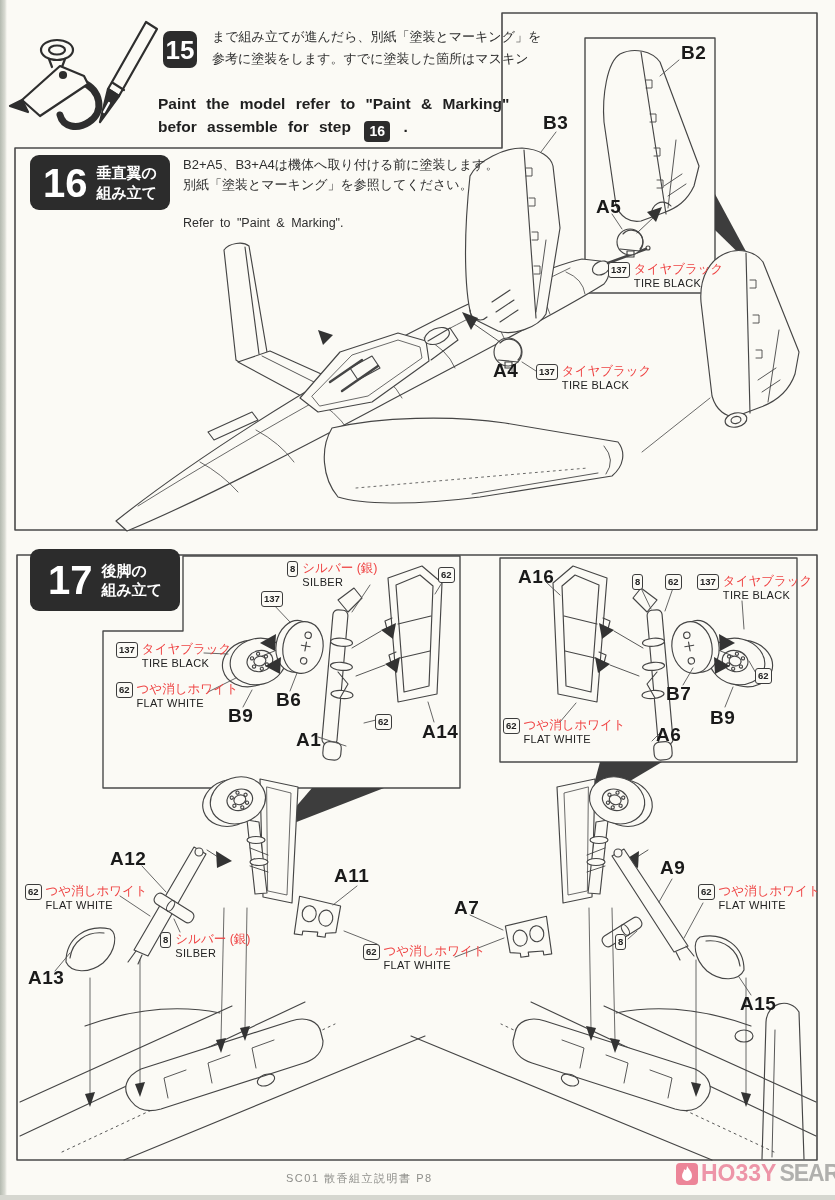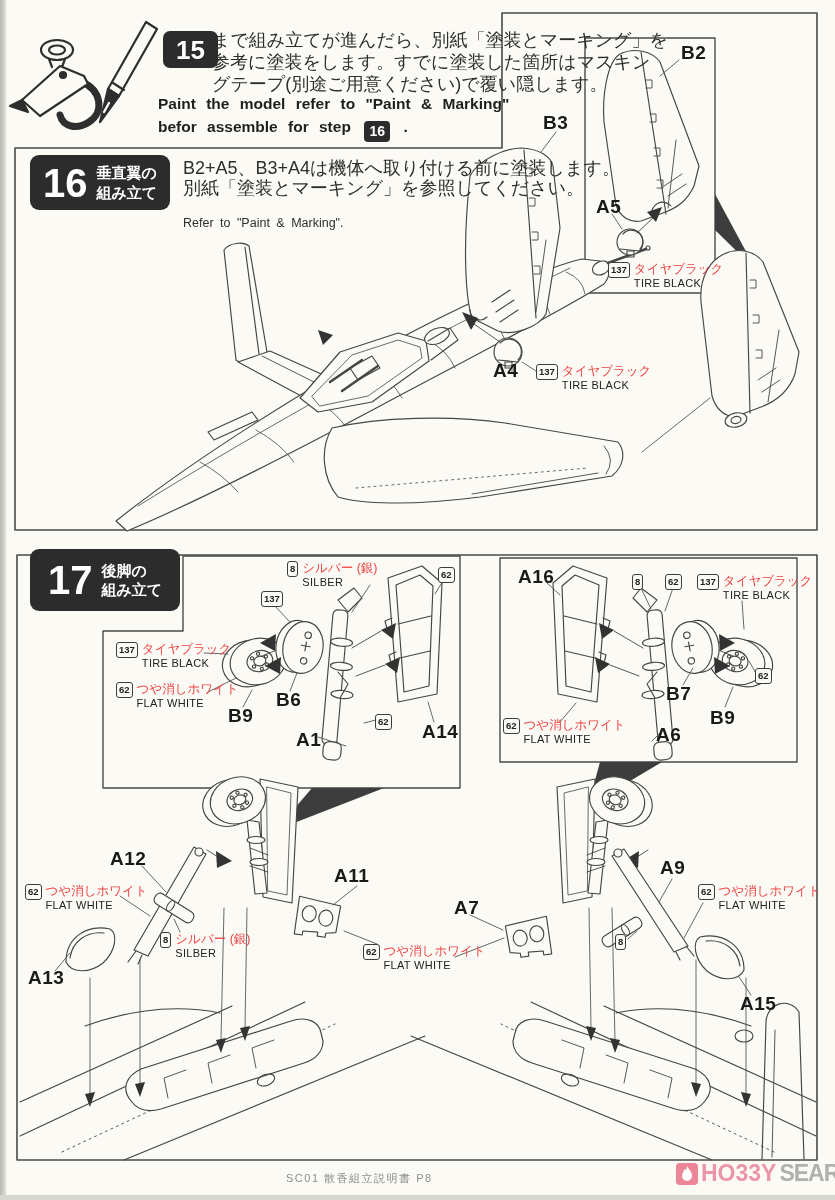--- a/index.html
+++ b/index.html
@@ -6,26 +6,26 @@
   .page{position:relative;width:835px;height:1200px;background:#fbfaf5;overflow:hidden;
         font-family:"Liberation Sans","DejaVu Sans",sans-serif;color:#333;}
   .scan-left{position:absolute;left:0;top:0;width:7px;height:100%;
         background:linear-gradient(90deg,#b4bab0,#d9dbd3 70%,#fbfaf5);}
   .scan-bottom{position:absolute;left:0;top:1195px;width:100%;height:5px;background:#d6d7d0;}
   svg.art{position:absolute;left:0;top:0;}
   .badge{position:absolute;background:#2c2c2c;color:#fff;display:flex;align-items:center;
         justify-content:center;border-radius:9px;}
   .badge .num{font-weight:bold;line-height:1;}
   .badge .ttl{font-weight:bold;font-size:15px;line-height:1.3;}
-  #badge15{left:163px;top:31px;width:55px;height:37px;border-radius:7px;}
+  #badge15{left:163px;top:31px;width:34px;height:37px;border-radius:7px;}
   #badge15 .num{font-size:26px;}
   #badge16{left:30px;top:155px;width:140px;height:55px;gap:9px;}
   #badge17{left:30px;top:549px;width:150px;height:62px;gap:9px;}
   #badge16 .num,#badge17 .num{font-size:40px;}
-  .jp{position:absolute;font-size:18px;color:#2e2e2e;white-space:nowrap;}
+  .jp{position:absolute;font-size:13px;color:#2e2e2e;white-space:nowrap;}
   .en15{position:absolute;font-size:15.5px;font-weight:bold;color:#1f1f1f;word-spacing:6px;white-space:nowrap;}
   .en16{position:absolute;font-size:12.5px;color:#2e2e2e;word-spacing:3px;white-space:nowrap;}
   .inline-badge{display:inline-flex;align-items:center;justify-content:center;background:#2c2c2c;
         color:#fff;width:26px;height:21px;border-radius:4px;font-size:14px;font-weight:bold;
         vertical-align:-4px;margin:0 3px;}
   .plabel{position:absolute;font-weight:bold;font-size:19px;color:#1a1a1a;letter-spacing:0.5px;white-space:nowrap;}
   .pcall{position:absolute;display:flex;align-items:flex-start;gap:4px;white-space:nowrap;}
   .pcode{display:inline-block;border:1.3px solid #3c3c3c;border-radius:3px;font-size:9.5px;
         padding:0 2px;line-height:13px;height:14px;background:#fbfaf5;color:#222;font-weight:bold;}
   .pcode.solo{position:absolute;}
@@ -294,21 +294,20 @@
   </svg>
 
   <div class="scan-left"></div>
   <div class="scan-bottom"></div>
 
   <div class="badge" id="badge15">
     <span class="num">15</span>
   </div>
   <div class="jp" style="left:212px;top:28px">まで組み立てが進んだら、別紙「塗装とマーキング」を</div>
   <div class="jp" style="left:212px;top:50px">参考に塗装をします。すでに塗装した箇所はマスキン</div>
-  <div class="jp" style="left:212px;top:72px">グテープ(別途ご用意ください)で覆い隠します。</div>
   <div class="en15" style="left:158px;top:95px">Paint the model refer to "Paint &amp; Marking"</div>
   <div class="en15" style="left:158px;top:118px">
     <span>befor assemble for step</span>
     <span class="inline-badge">16</span>
     <span>.</span>
   </div>
 
   <div class="badge" id="badge16">
     <span class="num">16</span>
     <span class="ttl">

